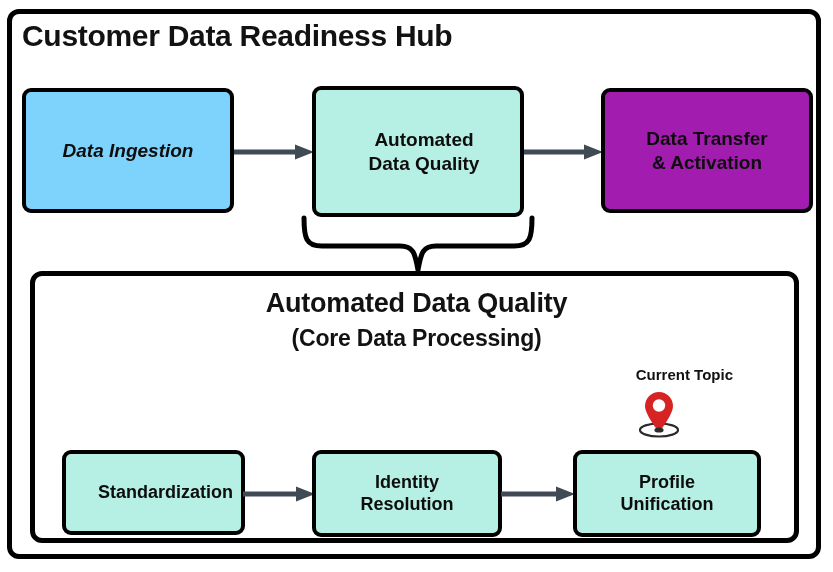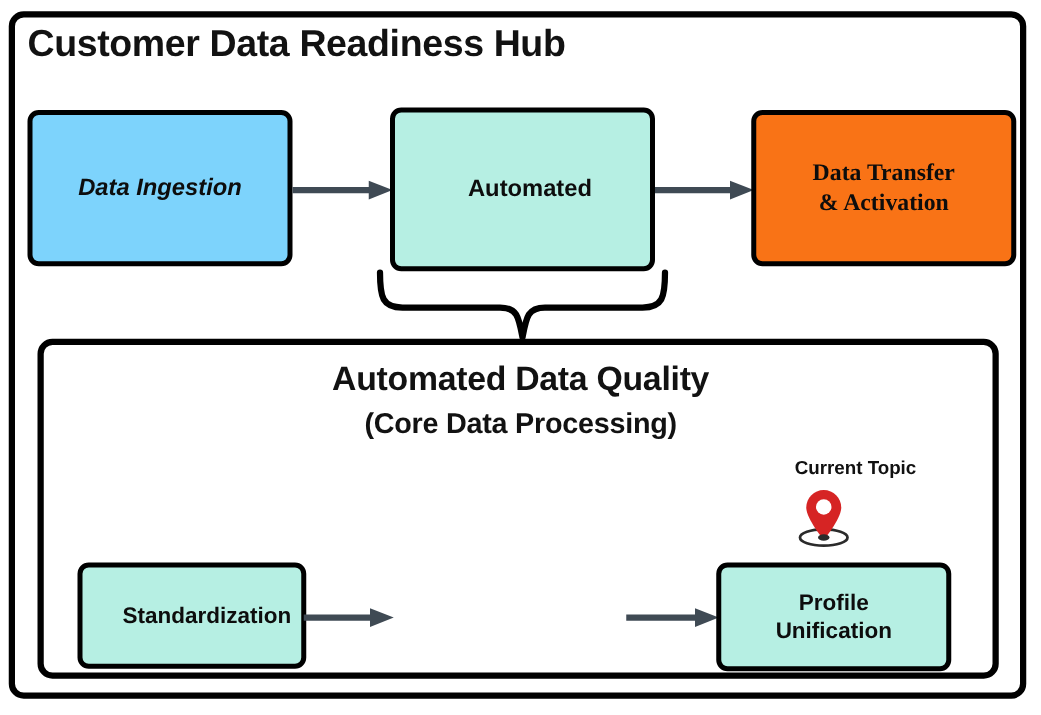--- a/index.html
+++ b/index.html
@@ -56,21 +56,21 @@
     justify-content: center;
     text-align: center;
     font-weight: bold;
     color: #0d0d0d;
     line-height: 1.22;
     padding: 2px 4px;
   }
 
   .node-green  { background: #7dd3fc; font-style: italic; }
   .node-teal   { background: #b6efe3; }
-  .node-blue   { background: #f97316; font-family: Liberation Serif, serif; }
+  .node-blue   { background: #a21caf; }
 
   
   #node-ingestion {
     left: 22px;  top: 88px;  width: 212px; height: 125px;
     font-size: 19px;
   }
   #node-adq-top {
     left: 312px; top: 86px;  width: 212px; height: 131px;
     font-size: 19px;
     padding-left: 16px;
@@ -191,20 +191,21 @@
   <div class="arrow" id="arrow-1">
     <svg width="80" height="18" viewBox="0 0 80 18">
       <line x1="0" y1="9" x2="64" y2="9" stroke="#3f4a54" stroke-width="5"></line>
       <polygon points="61,1.5 80,9 61,16.5" fill="#3f4a54"></polygon>
     </svg>
   </div>
 
   <div class="node node-teal" id="node-adq-top">
     <span>
       <span>Automated</span><br>
+      <span>Data Quality</span>
     </span>
   </div>
 
   <div class="arrow" id="arrow-2">
     <svg width="79" height="18" viewBox="0 0 79 18">
       <line x1="0" y1="9" x2="63" y2="9" stroke="#3f4a54" stroke-width="5"></line>
       <polygon points="60,1.5 79,9 60,16.5" fill="#3f4a54"></polygon>
     </svg>
   </div>
 
@@ -248,20 +249,26 @@
     <span>Standardization</span>
   </div>
 
   <div class="arrow" id="arrow-3">
     <svg width="72" height="18" viewBox="0 0 72 18">
       <line x1="0" y1="9" x2="56" y2="9" stroke="#3f4a54" stroke-width="5"></line>
       <polygon points="53,1.5 72,9 53,16.5" fill="#3f4a54"></polygon>
     </svg>
   </div>
 
+  <div class="node node-teal" id="node-identity">
+    <span>
+      <span>Identity</span><br>
+      <span>Resolution</span>
+    </span>
+  </div>
 
   <div class="arrow" id="arrow-4">
     <svg width="74" height="18" viewBox="0 0 74 18">
       <line x1="0" y1="9" x2="58" y2="9" stroke="#3f4a54" stroke-width="5"></line>
       <polygon points="55,1.5 74,9 55,16.5" fill="#3f4a54"></polygon>
     </svg>
   </div>
 
   <div class="node node-teal" id="node-profile">
     <span>

